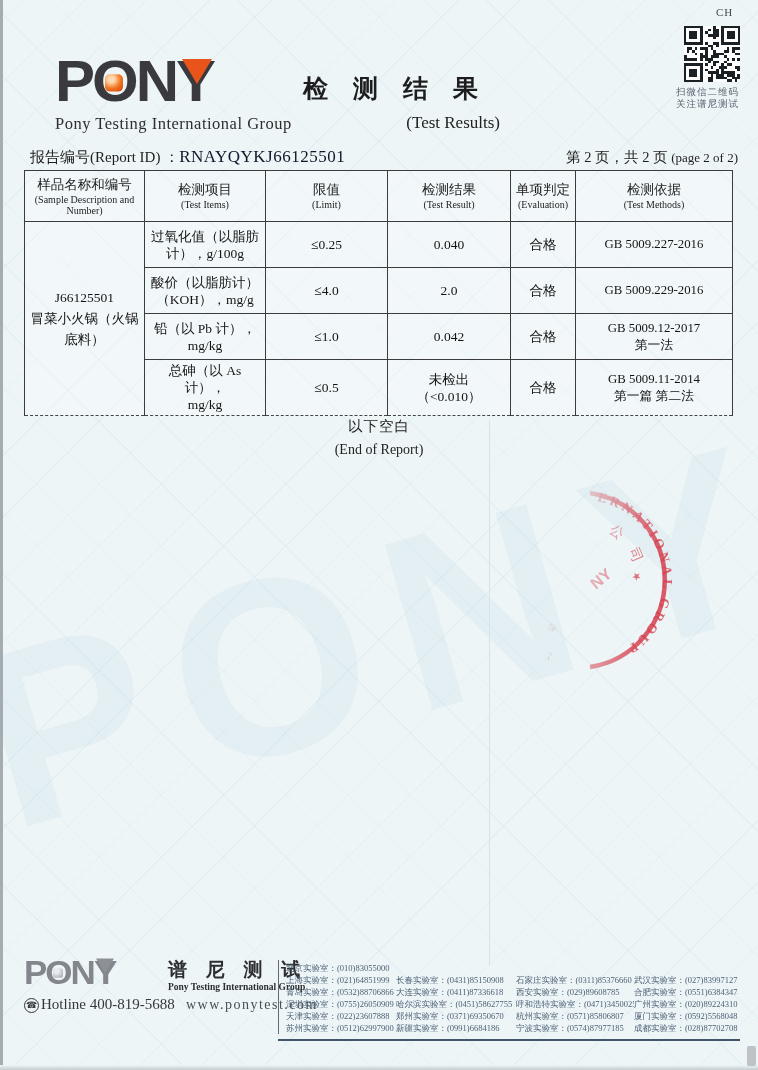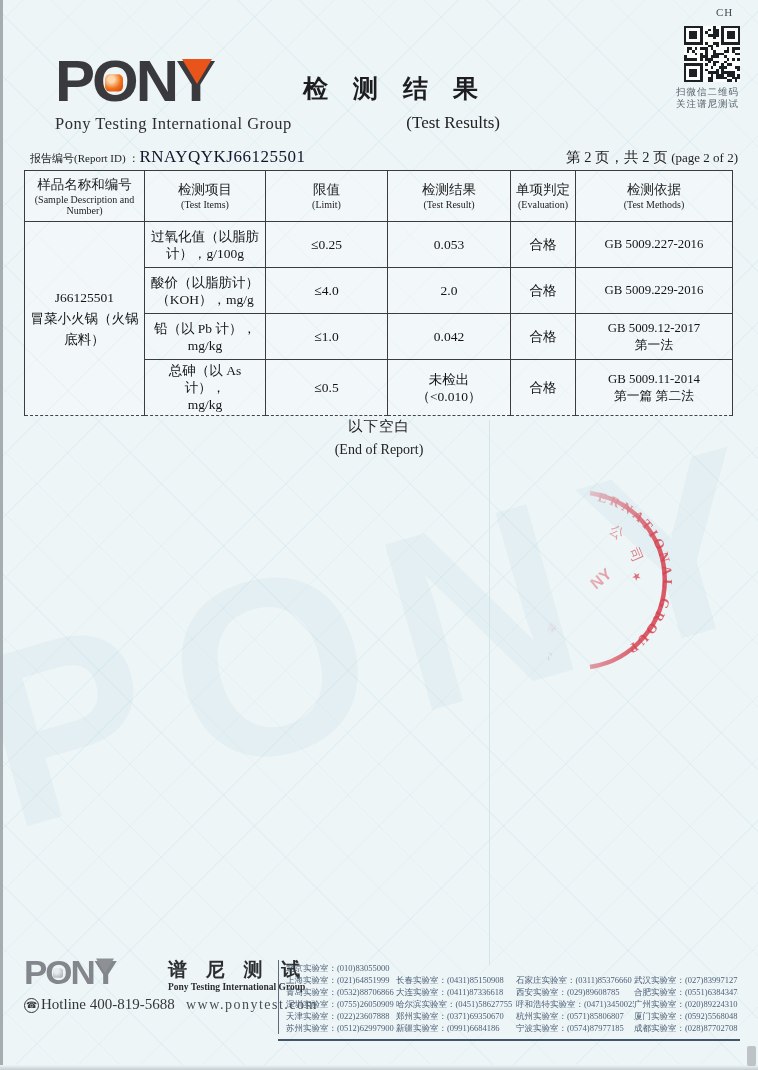--- a/index.html
+++ b/index.html
@@ -38,21 +38,21 @@
   .title-cn{font-family:"Liberation Sans",sans-serif;font-weight:bold;font-size:25px;letter-spacing:9px;color:#1d1d1f;}
   .title-en{margin-top:8px;font-size:17px;color:#222;text-align:right;}
   
   .corner-label{position:absolute;left:716px;top:6px;font-size:11px;color:#3f4a50;letter-spacing:1px;}
   .qr{position:absolute;left:684px;top:26px;width:56px;height:56px;background:#fdfdfd;}
   .qr svg{display:block;width:56px;height:56px;}
   .qr-caption{position:absolute;left:676px;top:86px;width:72px;font-family:"Liberation Sans",sans-serif;
     font-size:9.5px;line-height:12px;color:#55626c;letter-spacing:1px;}
   
   .report-line{position:absolute;left:30px;top:147px;width:708px;}
-  .report-id-label{font-size:11px;color:#1e1e1e;}
+  .report-id-label{font-size:15px;color:#1e1e1e;}
   .report-id{font-size:17px;letter-spacing:.5px;color:#0f172a;}
   .page-info{position:absolute;right:0;top:1px;font-size:14.5px;color:#1e1e1e;}
   .page-info .en{font-size:13px;}
   
   table.results{position:absolute;left:24px;top:170px;border-collapse:collapse;table-layout:fixed;
     border:1.6px solid #383838;border-bottom:1px dashed #444;background:rgba(255,255,255,.25);}
   table.results th, table.results td{border:1px solid #3c3c3c;text-align:center;vertical-align:middle;
     white-space:pre-line;padding:2px 3px;}
   table.results th{height:46px;font-weight:normal;}
   table.results th .cn{font-size:13.5px;color:#1c1c1c;line-height:17px;}
@@ -279,21 +279,21 @@
       </tr>
     </thead>
     <tbody>
         <tr>
           <td class="sample-cell" rowspan="4">J66125501
 冒菜小火锅（火锅
 底料）</td>
           <td class="item-cell">过氧化值（以脂肪
 计），g/100g</td>
           <td class="limit-cell">≤0.25</td>
-          <td class="result-cell">0.053</td>
+          <td class="result-cell">0.040</td>
           <td class="evaluation-cell">合格</td>
           <td class="method-cell">GB 5009.227-2016</td>
         </tr>
         <tr>
           <td class="item-cell">酸价（以脂肪计）
 （KOH），mg/g</td>
           <td class="limit-cell">≤4.0</td>
           <td class="result-cell">2.0</td>
           <td class="evaluation-cell">合格</td>
           <td class="method-cell">GB 5009.229-2016</td>

